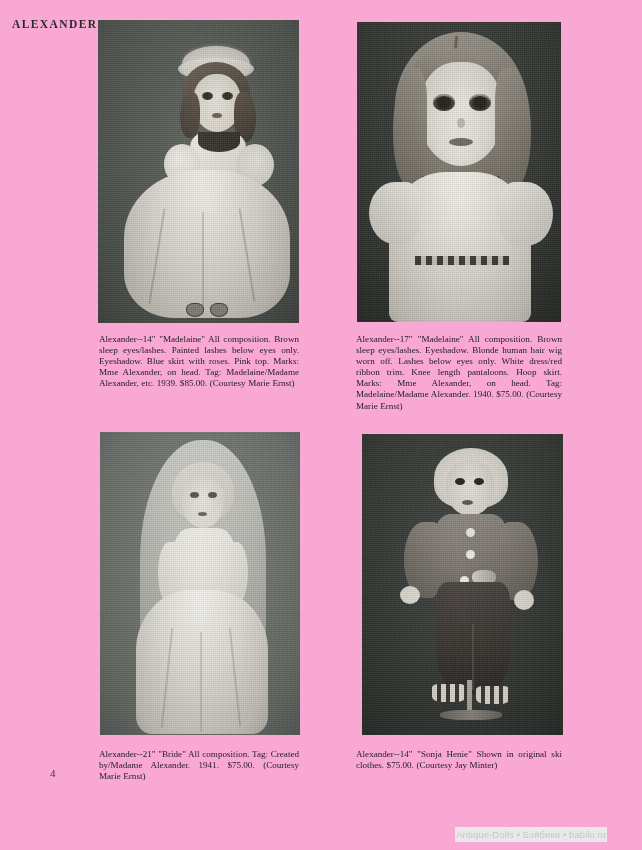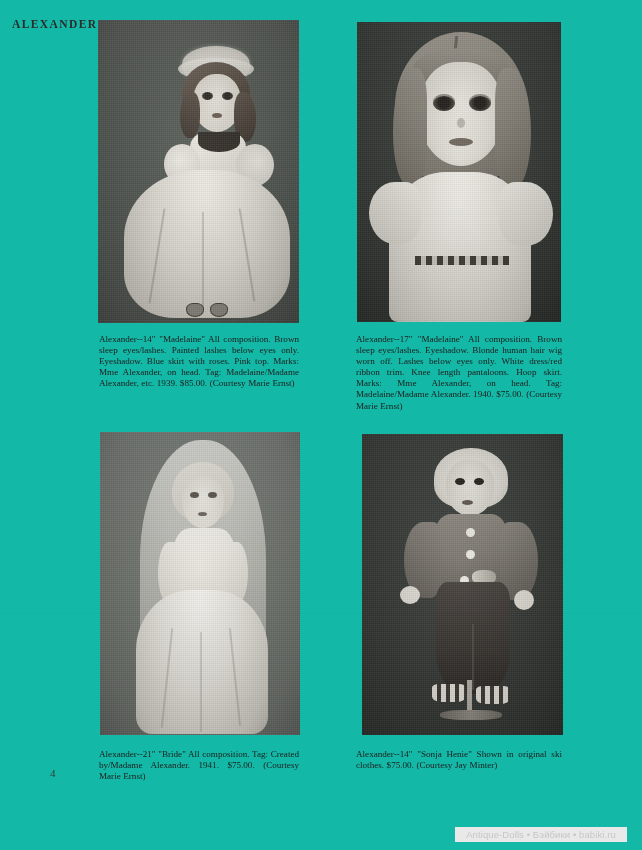--- a/index.html
+++ b/index.html
@@ -8,21 +8,21 @@
     padding: 0;
     background: #ffffff;
   }
   body {
     font-family: "Liberation Serif", "DejaVu Serif", serif;
   }
   #page {
     position: relative;
     width: 642px;
     height: 850px;
-    background: #14b8a6;
+    background: #f9a8d4;
     overflow: hidden;
   }
 
   
   .running-head {
     position: absolute;
     left: 12px;
     top: 18px;
     font-family: "Liberation Serif", "DejaVu Serif", serif;
     font-size: 11.5px;
@@ -81,21 +81,21 @@
     text-align: justify;
     text-align-last: left;
     word-spacing: .3px;
   }
 
   
   .watermark {
     position: absolute;
     left: 455px;
     top: 827px;
-    width: 172px;
+    width: 152px;
     height: 15px;
     background: #e9e9e9;
     color: #c6c6c6;
     font-family: "Liberation Sans", sans-serif;
     font-size: 9.5px;
     line-height: 15px;
     text-align: center;
     letter-spacing: .1px;
     white-space: nowrap;
   }

